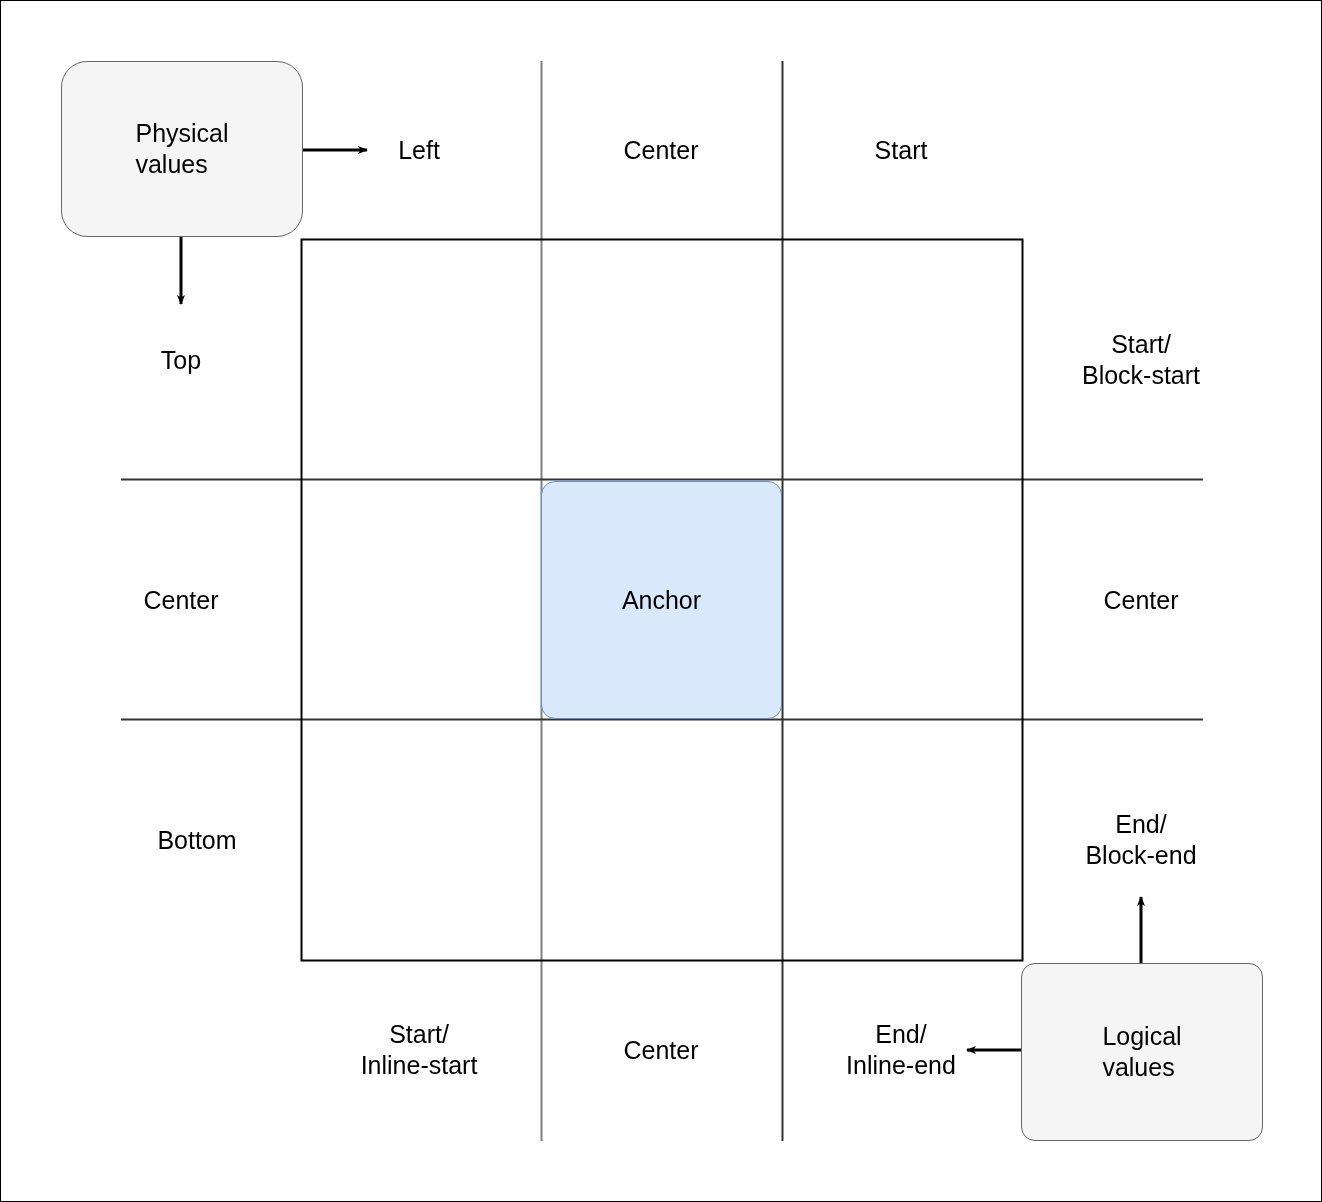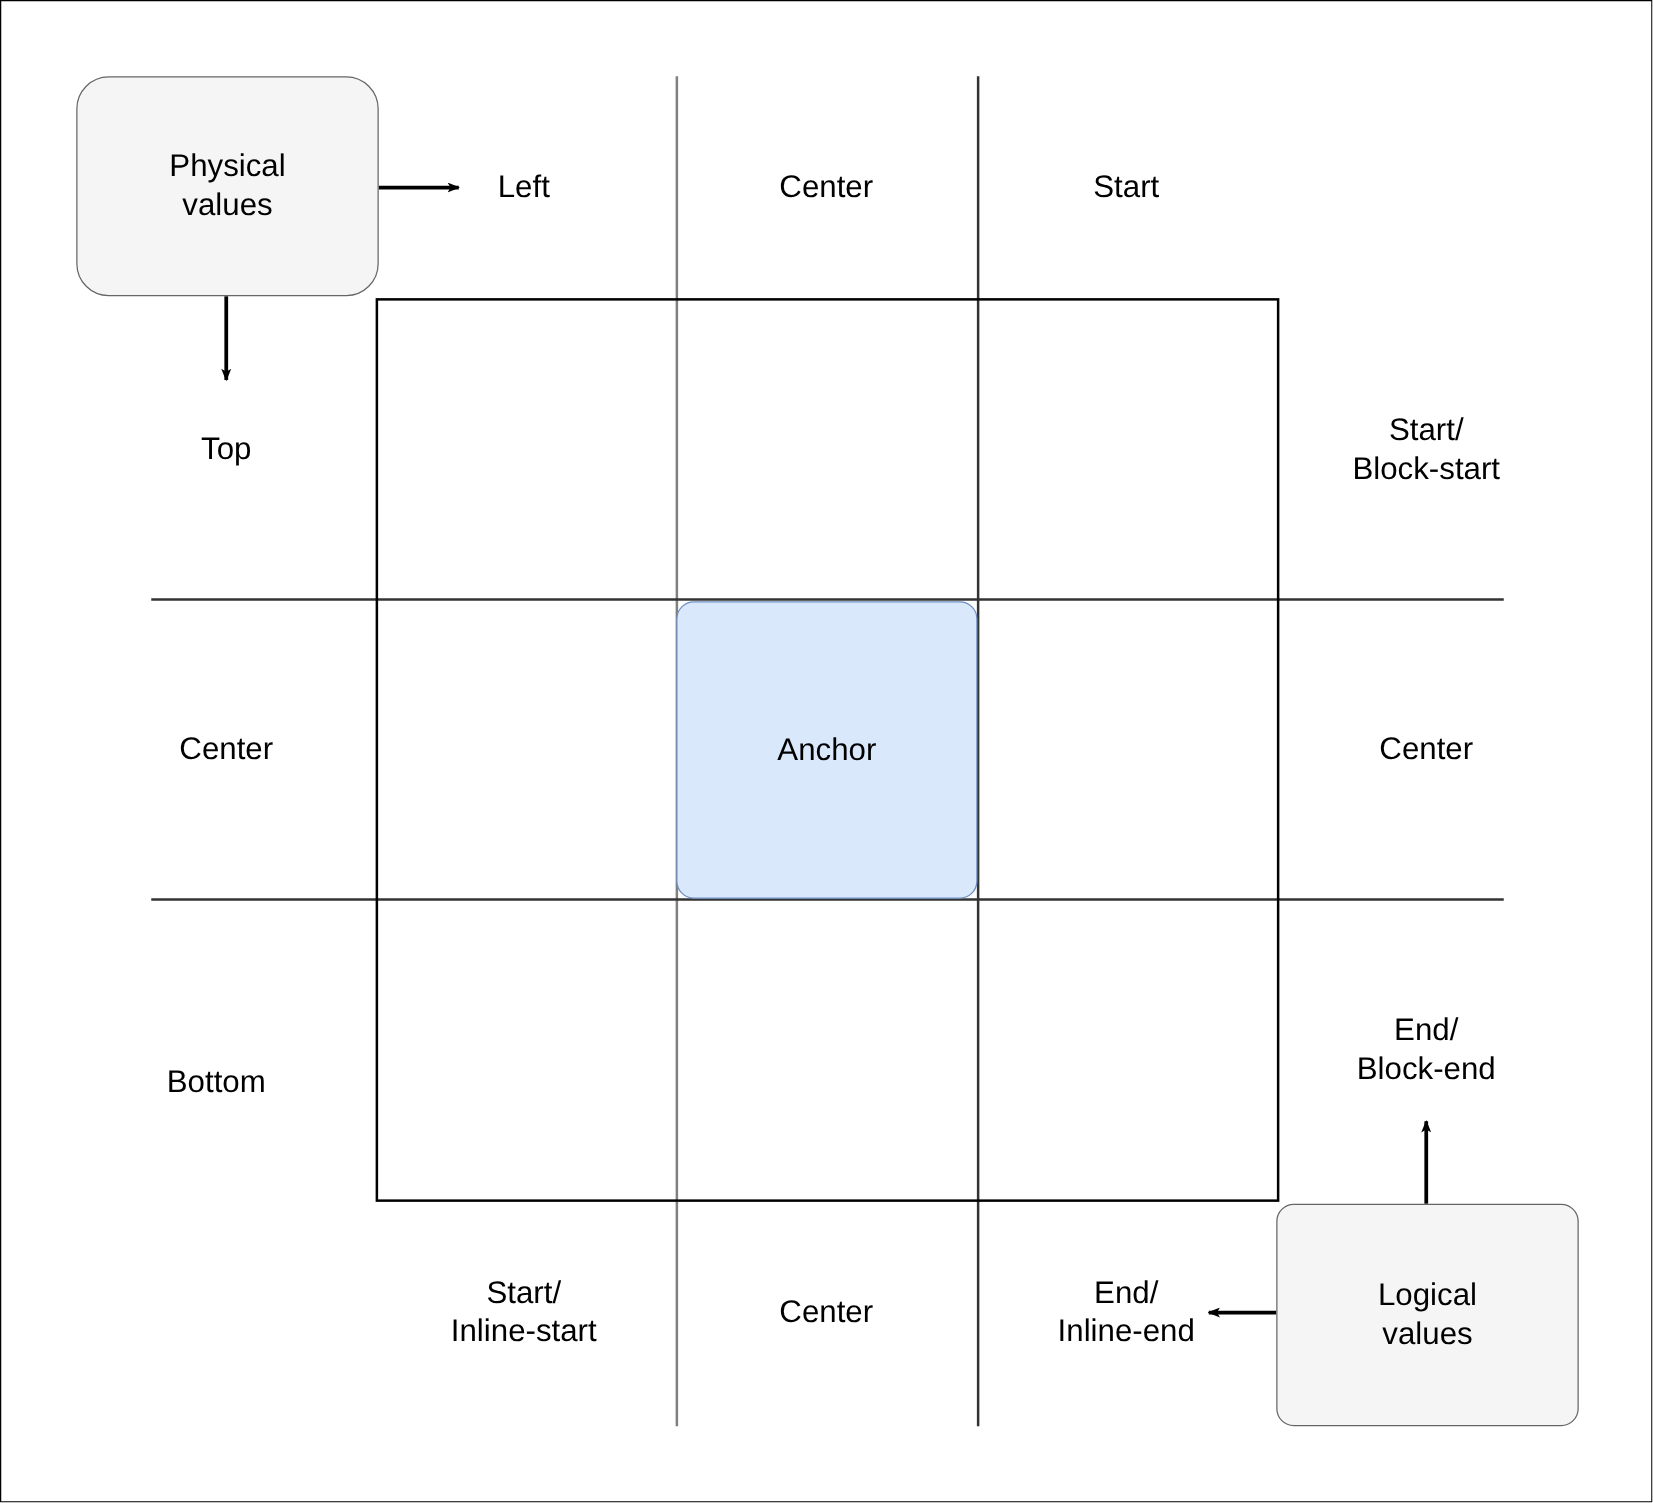--- a/index.html
+++ b/index.html
@@ -66,21 +66,21 @@
     top: 480px;
     width: 241px;
     height: 238px;
     background: #dae8fc;
     border: 1px solid #6c8ebf;
     border-radius: 14px;
   }
   .node-text {
     font-size: 25px;
     line-height: 31px;
-    text-align: center;
+    text-align: left;
     white-space: pre-line;
     color: #000000;
     user-select: none;
   }
 </style>
 </head>
 <body>
 
 <div id="canvas">
 
@@ -121,21 +121,21 @@
   <div class="node-box" id="anchor-box">
     <span class="node-text">Anchor</span>
   </div>
 
   <div class="lbl" style="left:418px; top:149px;">Left</div>
   <div class="lbl" style="left:660px; top:149px;">Center</div>
   <div class="lbl" style="left:900px; top:149px;">Start</div>
 
   <div class="lbl" style="left:180px; top:359px;">Top</div>
   <div class="lbl" style="left:180px; top:599px;">Center</div>
-  <div class="lbl" style="left:172px; top:839px;margin-top:26px;">Bottom</div>
+  <div class="lbl" style="left:196px; top:839px;">Bottom</div>
 
   <div class="lbl" style="left:1140px; top:359px;">Start/
 Block-start</div>
   <div class="lbl" style="left:1140px; top:599px;">Center</div>
   <div class="lbl" style="left:1140px; top:839px;">End/
 Block-end</div>
 
   <div class="lbl" style="left:418px; top:1049px;">Start/
 Inline-start</div>
   <div class="lbl" style="left:660px; top:1049px;">Center</div>

